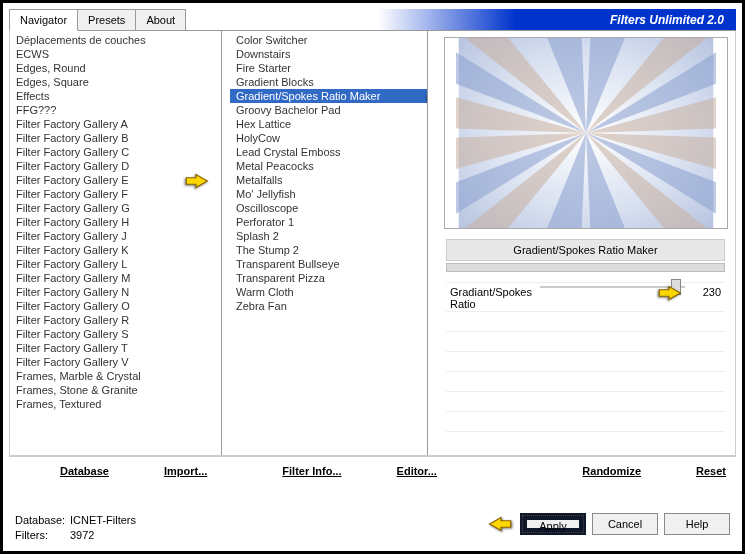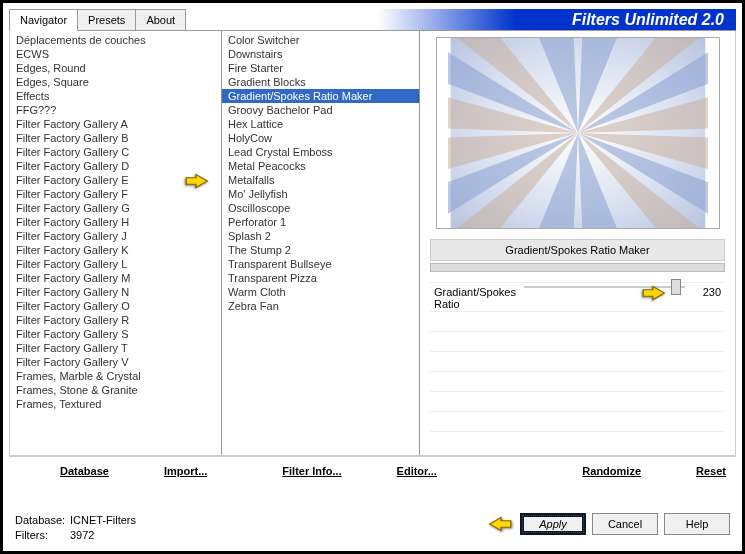--- a/index.html
+++ b/index.html
@@ -4,23 +4,23 @@
 <style>
   * { box-sizing: border-box; margin: 0; padding: 0; }
   body { font-family: Tahoma, Arial, sans-serif; font-size: 11px; background: #000; }
   .outer-frame { width: 745px; height: 554px; border: 3px solid #000; background: #fff; position: relative; }
   .window { position: absolute; left: 6px; top: 6px; right: 6px; bottom: 6px; background: #fff; display: flex; flex-direction: column; }
 
   .header-row { height: 22px; display: flex; border-bottom: 1px solid #999; }
   .tabs { display: flex; align-items: flex-end; }
   .tab { padding: 4px 10px; border: 1px solid #999; border-bottom: none; background: #f0f0f0; cursor: pointer; margin-right: -1px; position: relative; margin-top: 28px; }
   .tab.active { background: #fff; border-bottom: 1px solid #fff; margin-bottom: -1px; z-index: 2; }
-  .title-bar { flex: 1; background: linear-gradient(90deg, #fff 0%, #fff 35%, #0033cc 60%, #0033cc 100%); display: flex; align-items: center; justify-content: flex-end; padding-right: 12px; color: #fff; font-weight: bold; font-style: italic; font-size: 16px; }
-
-  .main-area { flex: 1; display: flex; border: 1px solid #ccc; border-top: none; overflow: hidden; }
+  .title-bar { flex: 1; background: linear-gradient(90deg, #fff 0%, #fff 35%, #0033cc 60%, #0033cc 100%); display: flex; align-items: center; justify-content: flex-end; padding-right: 12px; color: #fff; font-weight: bold; font-style: italic; font-size: 12px; }
+
+  .main-area { flex: 1; display: flex; border: 1px solid #ccc; border-top: none; overflow: hidden; gap: 8px; }
   .list-pane { display: flex; flex-direction: column; overflow: hidden; border-right: 1px solid #999; }
   .list-pane.first { width: 212px; }
   .list-pane.second { width: 198px; }
   .listbox { flex: 1; overflow-y: scroll; overflow-x: hidden; background: #fff; padding: 2px 0; }
   .listbox::-webkit-scrollbar { width: 16px; }
   .listbox::-webkit-scrollbar-track { background: #f0f0f0; border-left: 1px solid #ccc; }
   .listbox::-webkit-scrollbar-thumb { background: #c8c8c8; border: 1px solid #999; }
   .list-item { padding: 1px 6px; cursor: pointer; white-space: nowrap; color: #333; position: relative; }
   .list-item.selected { background: #316ac5; color: #fff; }
 
@@ -40,21 +40,21 @@
 
   .bottom-links { display: flex; border-top: 1px solid #ccc; padding: 6px 4px; gap: 2px; }
   .link-btn { text-decoration: underline; font-weight: bold; cursor: pointer; padding: 2px 6px; margin-left: 41px; }
   .bottom-links .spacer { flex: 1; }
 
   .status-bar { padding: 6px 6px 2px 6px; display: flex; align-items: flex-start; margin-top: 22px; }
   .status-left { flex: 1; line-height: 15px; }
   .status-left .lbl { display: inline-block; width: 55px; }
   .btn-row { display: flex; gap: 6px; align-items: center; }
   .btn { min-width: 66px; height: 22px; border: 1px solid #888; background: #f0f0f0; cursor: pointer; font-size: 11px; }
-  .btn.default { border: 4px solid #0f172a; outline: 1px dotted #444; outline-offset: -3px; font-style: italic; }
+  .btn.default { border: 7px solid #0f172a; outline: 1px dotted #444; outline-offset: -3px; }
 
   .pointer { position: absolute; width: 26px; height: 20px; pointer-events: none; z-index: 50; }
   .pointer svg { width: 100%; height: 100%; filter: drop-shadow(1px 1px 1px rgba(0,0,0,.5)); }
   .pointer.flip svg { transform: scaleX(-1); }
 
   .empty-rows { flex: 1; }
   .empty-row { height: 20px; border-top: 1px solid #eee; }
 </style>
 </head>
 <body>

